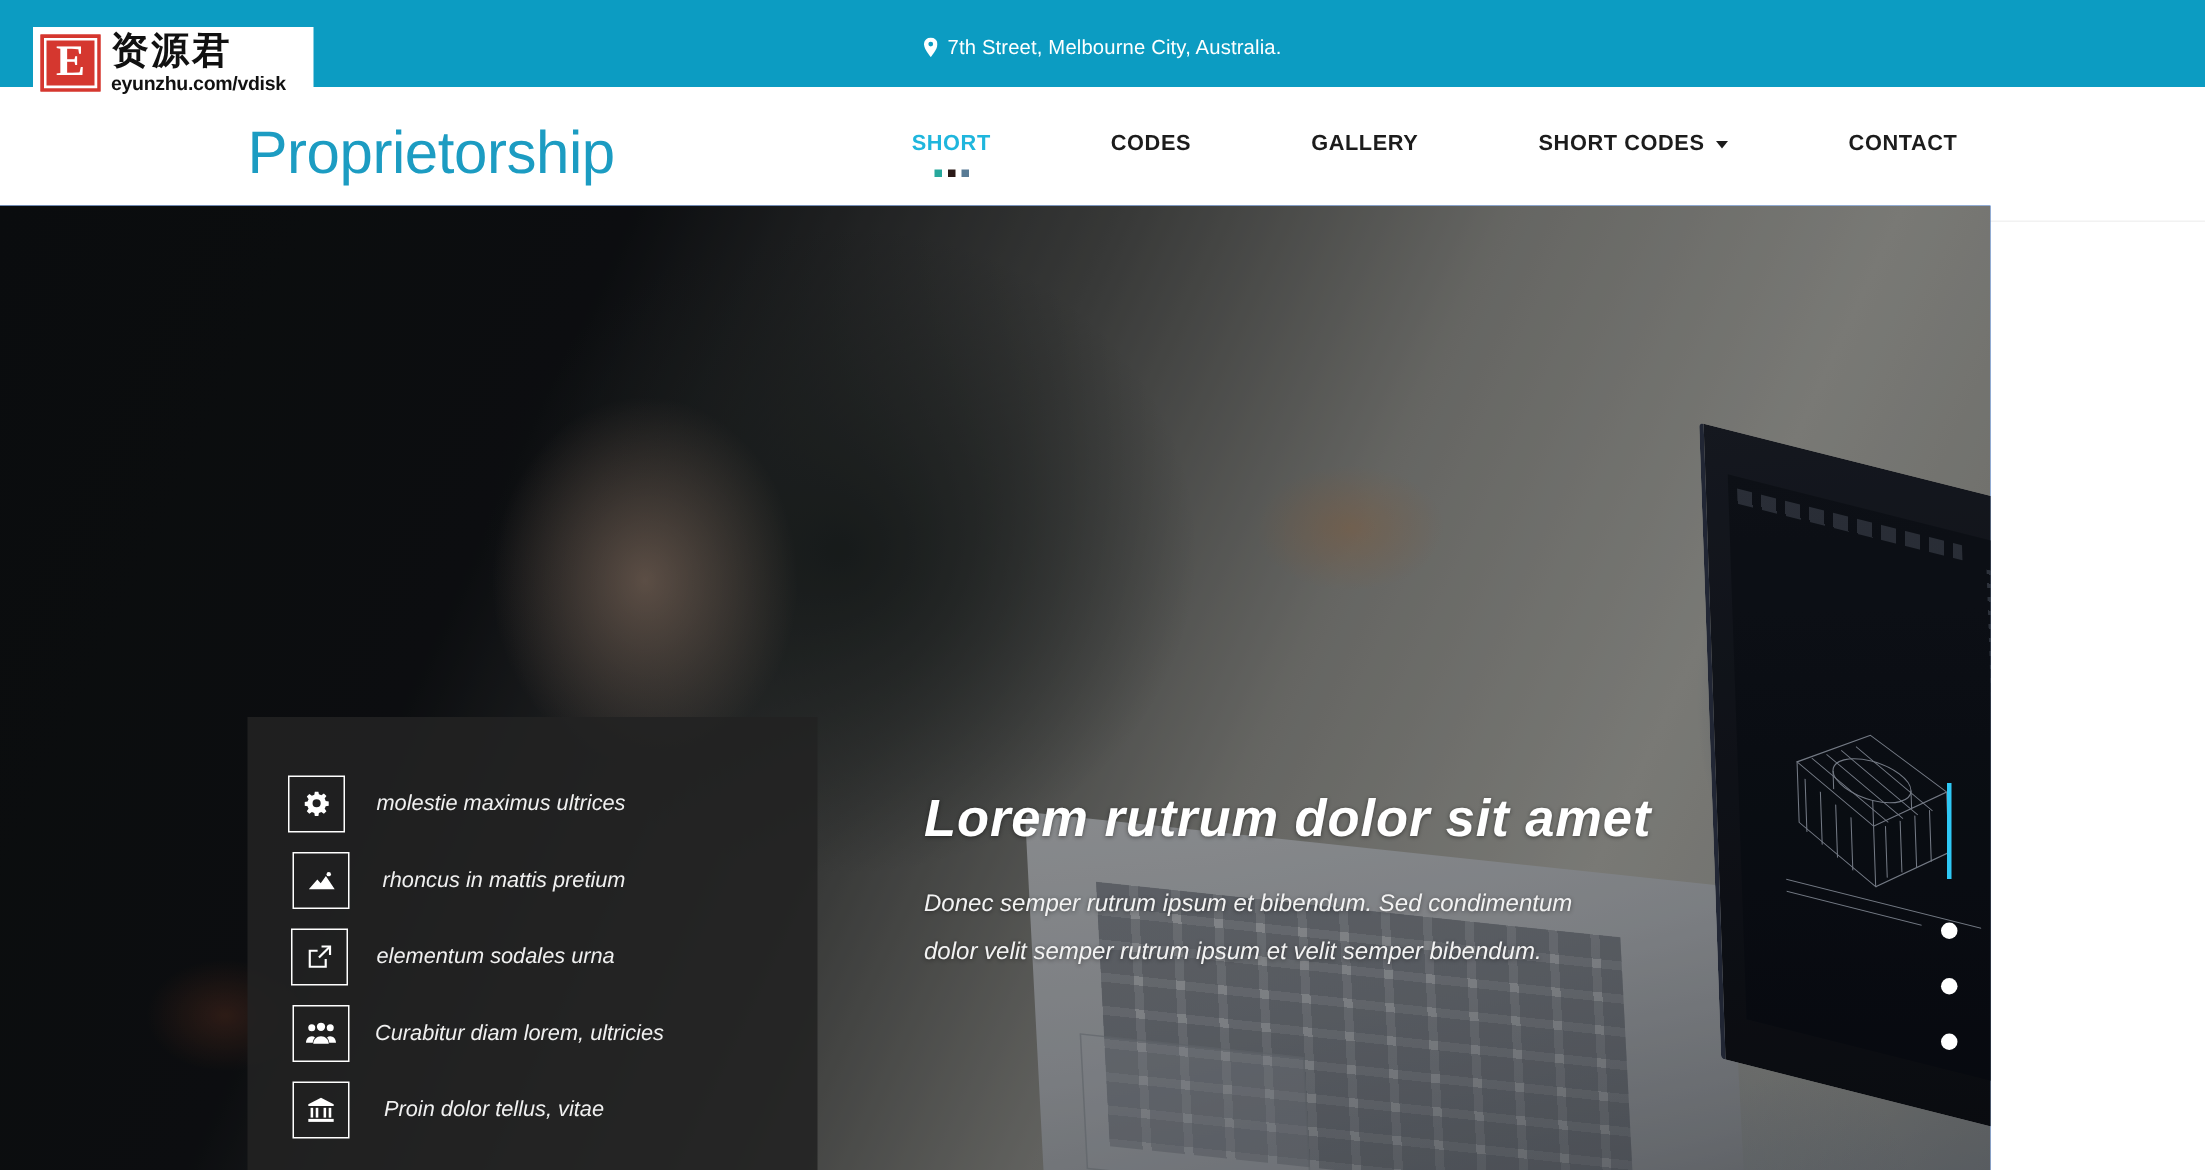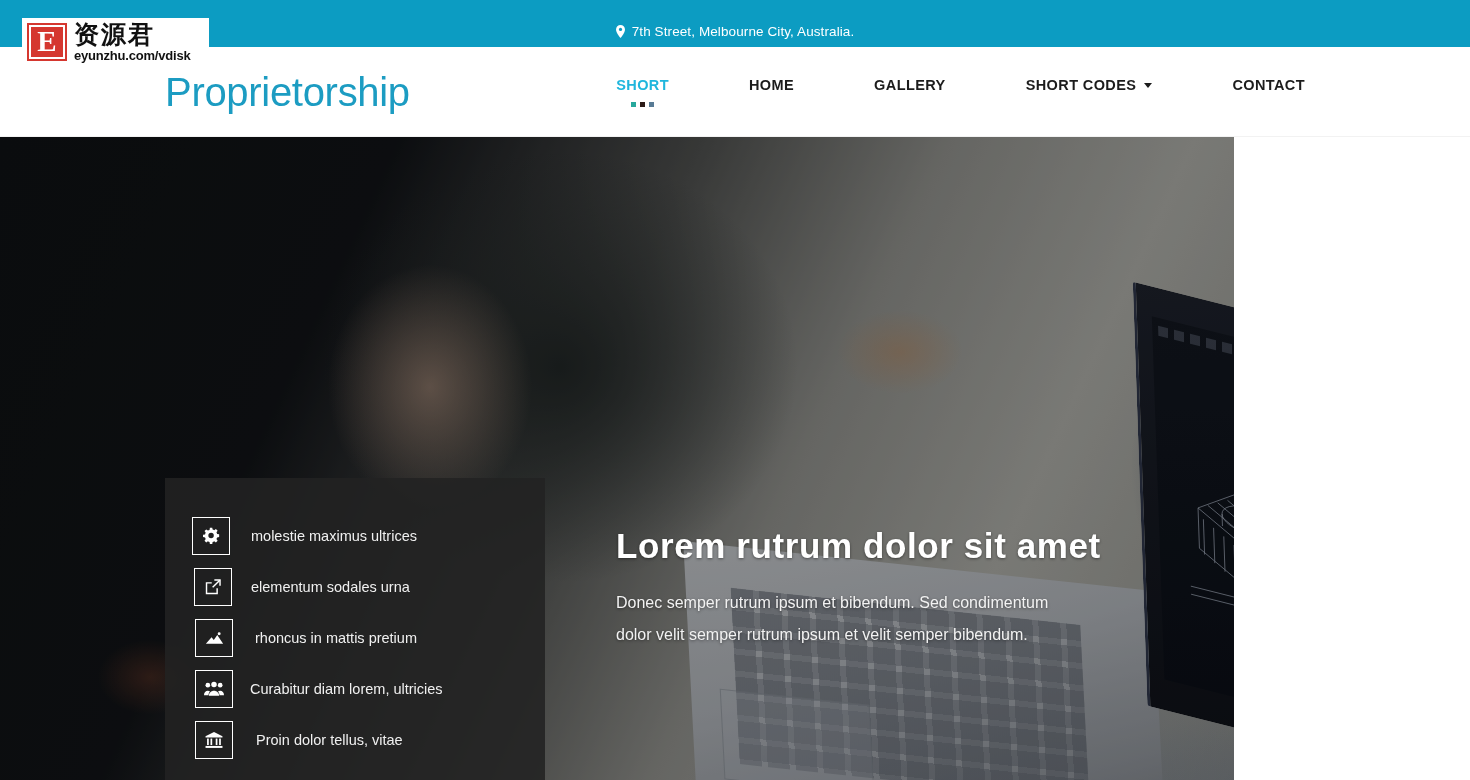--- a/index.html
+++ b/index.html
@@ -44,21 +44,21 @@
     width: 9px;
     height: 13px;
     position: relative;
     margin-right: 1px;
   }
   .pin-icon svg { display: block; }
 
   
   .header {
     position: absolute;
-    top: 47px; left: 0;
+    top: 58px; left: 0;
     width: 1470px;
     height: 90px;
     background: #ffffff;
     border-bottom: 1px solid #f2f2f2;
   }
   .brand {
     position: absolute;
     left: 165px;
     top: 50%;
     transform: translateY(-50%);
@@ -109,24 +109,25 @@
   }
   .nav-dots i { display: block; width: 5px; height: 5px; }
   .nav-dots i.d1 { background: #27a89c; }
   .nav-dots i.d2 { background: #2b1a17; }
   .nav-dots i.d3 { background: #587b95; }
 
   
   .hero {
     position: absolute;
     top: 137px; left: 0;
-    width: 1234px;
+    width: 1327px;
     height: 643px;
     overflow: hidden;
     background: #3b82f6;
+    font-style: italic;
   }
   .hero-photo {
     position: absolute;
     inset: 0;
     background:
       
       radial-gradient(ellipse 120px 200px at 1215px 330px, rgba(40,55,90,0.55), rgba(0,0,0,0) 70%),
       
       radial-gradient(ellipse 90px 60px at 900px 215px, rgba(190,120,60,0.35), rgba(0,0,0,0) 70%),
       radial-gradient(ellipse 70px 50px at 150px 540px, rgba(170,80,45,0.30), rgba(0,0,0,0) 75%),
@@ -376,21 +377,21 @@
         </span>
         <span class="nav-dots">
           <i class="d1"></i>
           <i class="d2"></i>
           <i class="d3"></i>
         </span>
       </div>
 
       <div class="nav-item">
         <span class="nav-label">
-          <span>HOME</span>
+          <span>CODES</span>
         </span>
       </div>
 
       <div class="nav-item">
         <span class="nav-label">
           <span>GALLERY</span>
         </span>
       </div>
 
       <div class="nav-item">
@@ -442,39 +443,39 @@
 
       <div class="feature-row r1">
         <span class="feature-icon">
           <svg width="17" height="17" viewBox="0 0 20 20" fill="#ffffff">
             <path d="M19 11.4v-2.8l-2.4-.4a6.9 6.9 0 0 0-.8-1.9l1.4-2-2-2-2 1.4a6.9 6.9 0 0 0-1.9-.8L10.9 1H8.1l-.4 2.4a6.9 6.9 0 0 0-1.9.8L3.8 2.8l-2 2 1.4 2a6.9 6.9 0 0 0-.8 1.9L0 9.1v2.8l2.4.4c.2.7.4 1.3.8 1.9l-1.4 2 2 2 2-1.4c.6.4 1.2.6 1.9.8l.4 2.4h2.8l.4-2.4c.7-.2 1.3-.4 1.9-.8l2 1.4 2-2-1.4-2c.4-.6.6-1.2.8-1.9l2.4-.4zM9.5 13.2a3.2 3.2 0 1 1 0-6.4 3.2 3.2 0 0 1 0 6.4z"></path>
           </svg>
         </span>
         <span class="feature-text">molestie maximus ultrices</span>
       </div>
 
+      <div class="feature-row r3">
+        <span class="feature-icon">
+          <svg width="19" height="16" viewBox="0 0 22 18" fill="#ffffff">
+            <path d="M1 15.8h20L14.2 5.6l-4 5.6-2.6-3L1 15.8z"></path>
+            <circle cx="16.4" cy="4.1" r="1.7"></circle>
+          </svg>
+        </span>
+        <span class="feature-text">rhoncus in mattis pretium</span>
+      </div>
+
       <div class="feature-row r2">
         <span class="feature-icon">
           <svg width="18" height="18" viewBox="0 0 20 20" fill="none" stroke="#ffffff" stroke-width="1.6">
             <path d="M11.5 2.2H17.8V8.5"></path>
             <path d="M17.6 2.4L9.6 10.4"></path>
             <path d="M14.6 11.5V17.2H2.8V5.4H8.6"></path>
           </svg>
         </span>
         <span class="feature-text">elementum sodales urna</span>
-      </div>
-
-      <div class="feature-row r3">
-        <span class="feature-icon">
-          <svg width="19" height="16" viewBox="0 0 22 18" fill="#ffffff">
-            <path d="M1 15.8h20L14.2 5.6l-4 5.6-2.6-3L1 15.8z"></path>
-            <circle cx="16.4" cy="4.1" r="1.7"></circle>
-          </svg>
-        </span>
-        <span class="feature-text">rhoncus in mattis pretium</span>
       </div>
 
       <div class="feature-row r5">
         <span class="feature-icon">
           <svg width="20" height="16" viewBox="0 0 24 18" fill="#ffffff">
             <circle cx="4.6" cy="4.4" r="2.8"></circle>
             <circle cx="19.4" cy="4.4" r="2.8"></circle>
             <circle cx="12" cy="3.6" r="3.3"></circle>
             <path d="M0 16.4c0-3 2.1-5.2 4.6-5.2 1 0 1.9.3 2.6.9-1.1 1.1-1.8 2.7-1.8 4.3H0z"></path>
             <path d="M24 16.4h-5.4c0-1.6-.7-3.2-1.8-4.3.7-.6 1.6-.9 2.6-.9 2.5 0 4.6 2.2 4.6 5.2z"></path>

